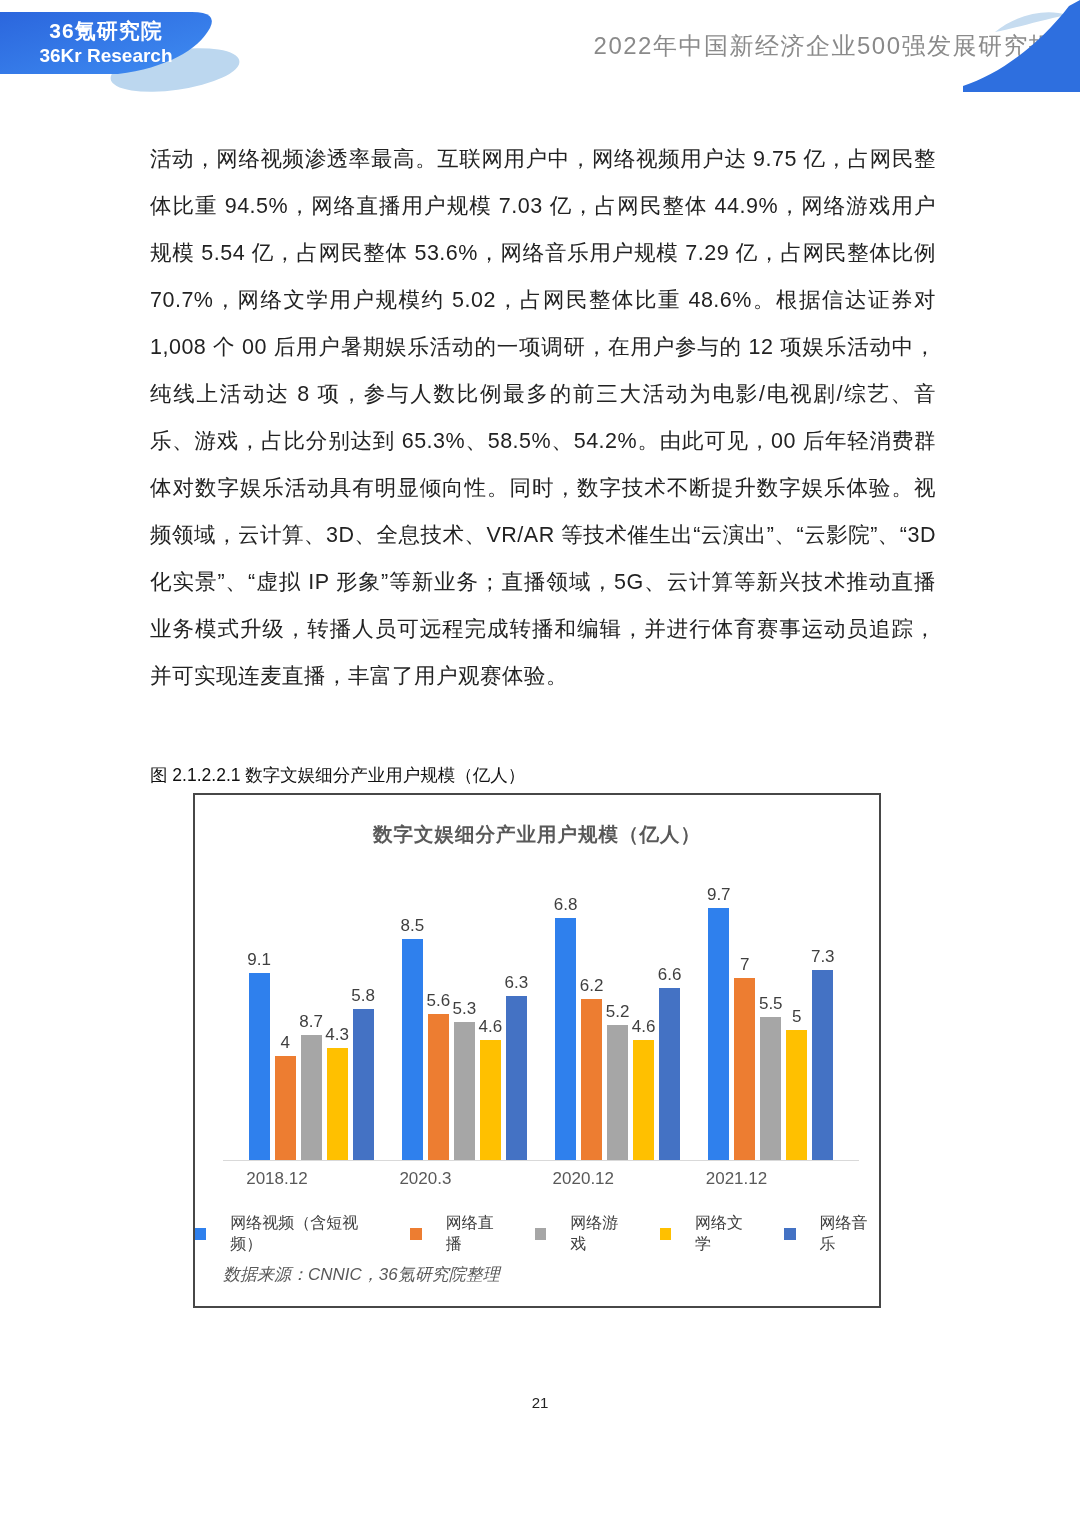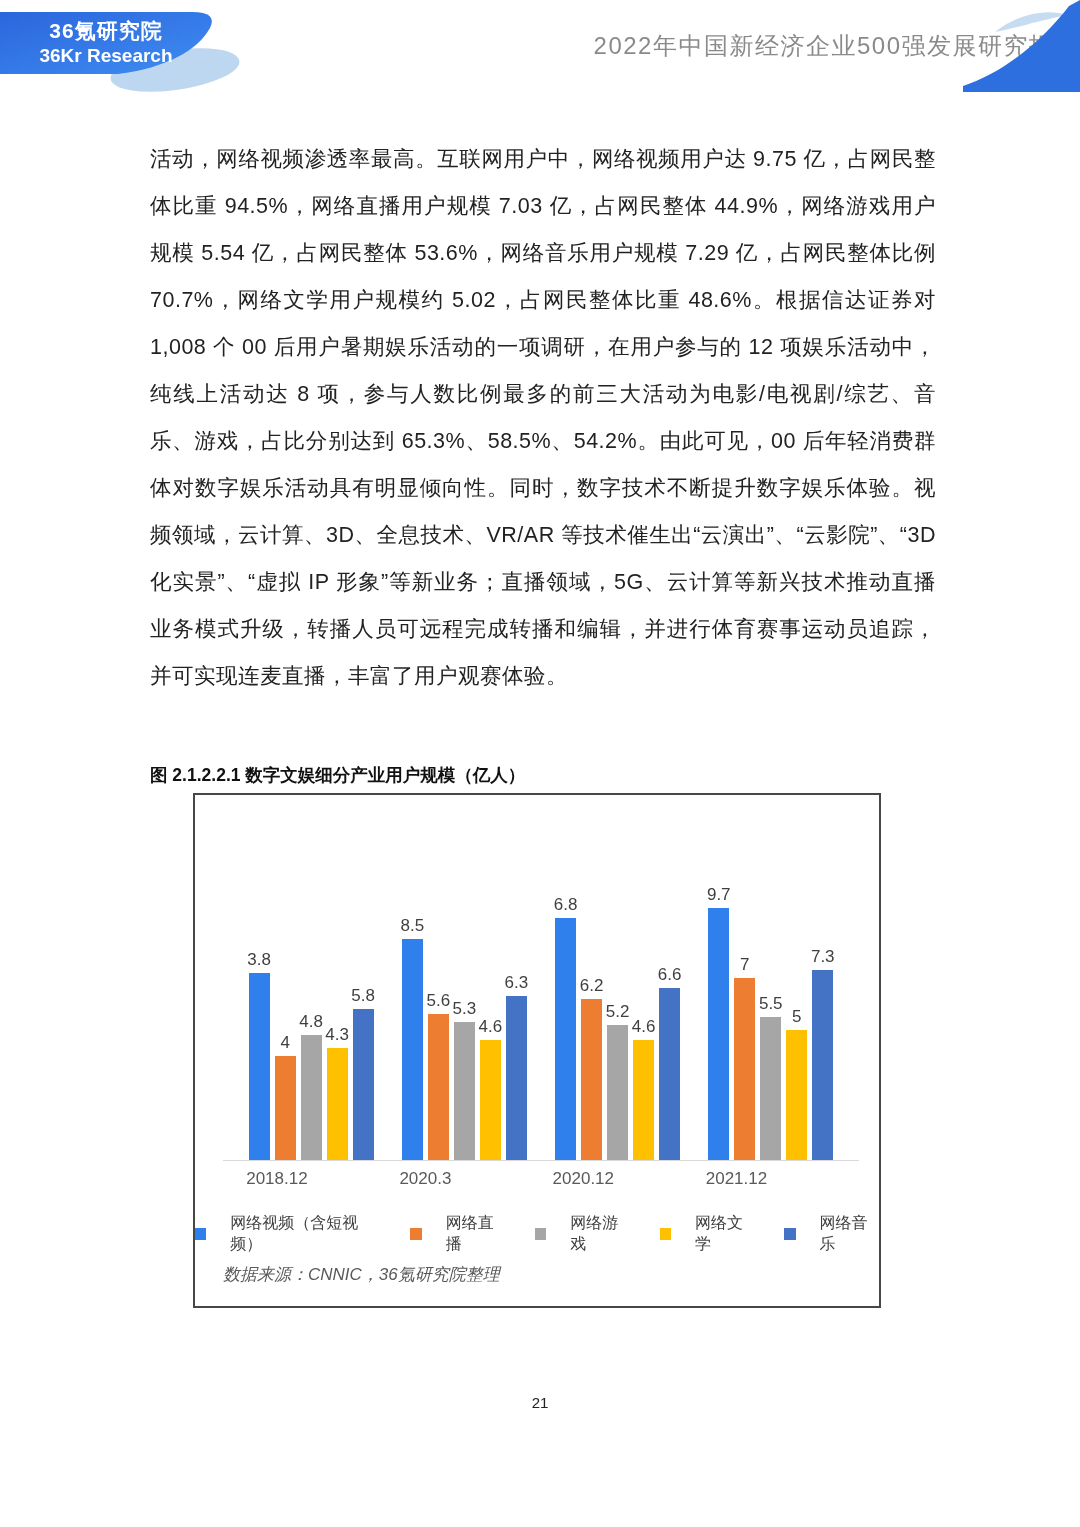--- a/index.html
+++ b/index.html
@@ -17,21 +17,21 @@
   .header-title{position:absolute;left:0;top:30px;width:100%;text-align:right;
     color:#8a8a8a;font-size:24px;letter-spacing:1.5px;}
   .header-deco{position:absolute;right:0;top:0;width:125px;height:100px;}
 
   
   .paragraph{position:absolute;left:150px;top:136px;width:786px;
     font-size:21.5px;line-height:47px;color:#222222;text-align:justify;
     letter-spacing:0.5px;}
 
   
-  .fig-caption{position:absolute;left:150px;top:763px;font-size:17.5px;font-weight:bold;color:#111111;}
+  .fig-caption{position:absolute;left:150px;top:763px;font-size:17.5px;font-weight:normal;color:#111111;}
   .chart-box{position:absolute;left:193px;top:793px;width:688px;height:515px;
     border:2px solid #474747;background:#ffffff;box-sizing:border-box;}
   .chart-title{position:absolute;left:0;top:26px;width:100%;text-align:center;
     font-size:19.5px;font-weight:bold;color:#595959;letter-spacing:1px;}
 
   .plot-area{position:absolute;left:28px;right:20px;top:0;height:365px;
     display:flex;justify-content:space-evenly;align-items:flex-end;}
   .group{display:flex;align-items:flex-end;}
   .bar-wrap{display:flex;flex-direction:column;align-items:center;justify-content:flex-end;width:26px;}
   .bar-label{font-size:17px;color:#3f3f3f;margin-bottom:3px;white-space:nowrap;}
@@ -74,32 +74,33 @@
   <svg class="header-deco" viewBox="0 0 125 100">
     <path d="M40,32 C62,14 92,8 112,15 C82,21 58,29 40,32 Z" fill="#c6dcf0"></path>
     <path d="M8,86 C45,74 85,44 114,6 L125,0 L125,92 L8,92 Z" fill="#2e6fdf"></path>
   </svg>
 
   <div class="paragraph">活动，网络视频渗透率最高。互联网用户中，网络视频用户达 9.75 亿，占网民整体比重 94.5%，网络直播用户规模 7.03 亿，占网民整体 44.9%，网络游戏用户规模 5.54 亿，占网民整体 53.6%，网络音乐用户规模 7.29 亿，占网民整体比例 70.7%，网络文学用户规模约 5.02，占网民整体比重 48.6%。根据信达证券对 1,008 个 00 后用户暑期娱乐活动的一项调研，在用户参与的 12 项娱乐活动中，纯线上活动达 8 项，参与人数比例最多的前三大活动为电影/电视剧/综艺、音乐、游戏，占比分别达到 65.3%、58.5%、54.2%。由此可见，00 后年轻消费群体对数字娱乐活动具有明显倾向性。同时，数字技术不断提升数字娱乐体验。视频领域，云计算、3D、全息技术、VR/AR 等技术催生出“云演出”、“云影院”、“3D 化实景”、“虚拟 IP 形象”等新业务；直播领域，5G、云计算等新兴技术推动直播业务模式升级，转播人员可远程完成转播和编辑，并进行体育赛事运动员追踪，并可实现连麦直播，丰富了用户观赛体验。</div>
 
   <div class="fig-caption">图 2.1.2.2.1 数字文娱细分产业用户规模（亿人）</div>
 
   <div class="chart-box">
+    <div class="chart-title">数字文娱细分产业用户规模（亿人）</div>
     <div class="plot-area">
         <div class="group">
           <div class="bar-wrap">
-            <div class="bar-label">3.8</div>
+            <div class="bar-label">9.1</div>
             <div class="bar" style="height: 187.2px; background: rgb(47, 128, 237);"></div>
           </div>
           <div class="bar-wrap">
             <div class="bar-label">4</div>
             <div class="bar" style="height: 104px; background: rgb(237, 125, 49);"></div>
           </div>
           <div class="bar-wrap">
-            <div class="bar-label">4.8</div>
+            <div class="bar-label">8.7</div>
             <div class="bar" style="height: 124.8px; background: rgb(166, 166, 166);"></div>
           </div>
           <div class="bar-wrap">
             <div class="bar-label">4.3</div>
             <div class="bar" style="height: 111.8px; background: rgb(255, 192, 0);"></div>
           </div>
           <div class="bar-wrap">
             <div class="bar-label">5.8</div>
             <div class="bar" style="height: 150.8px; background: rgb(68, 114, 196);"></div>
           </div>

